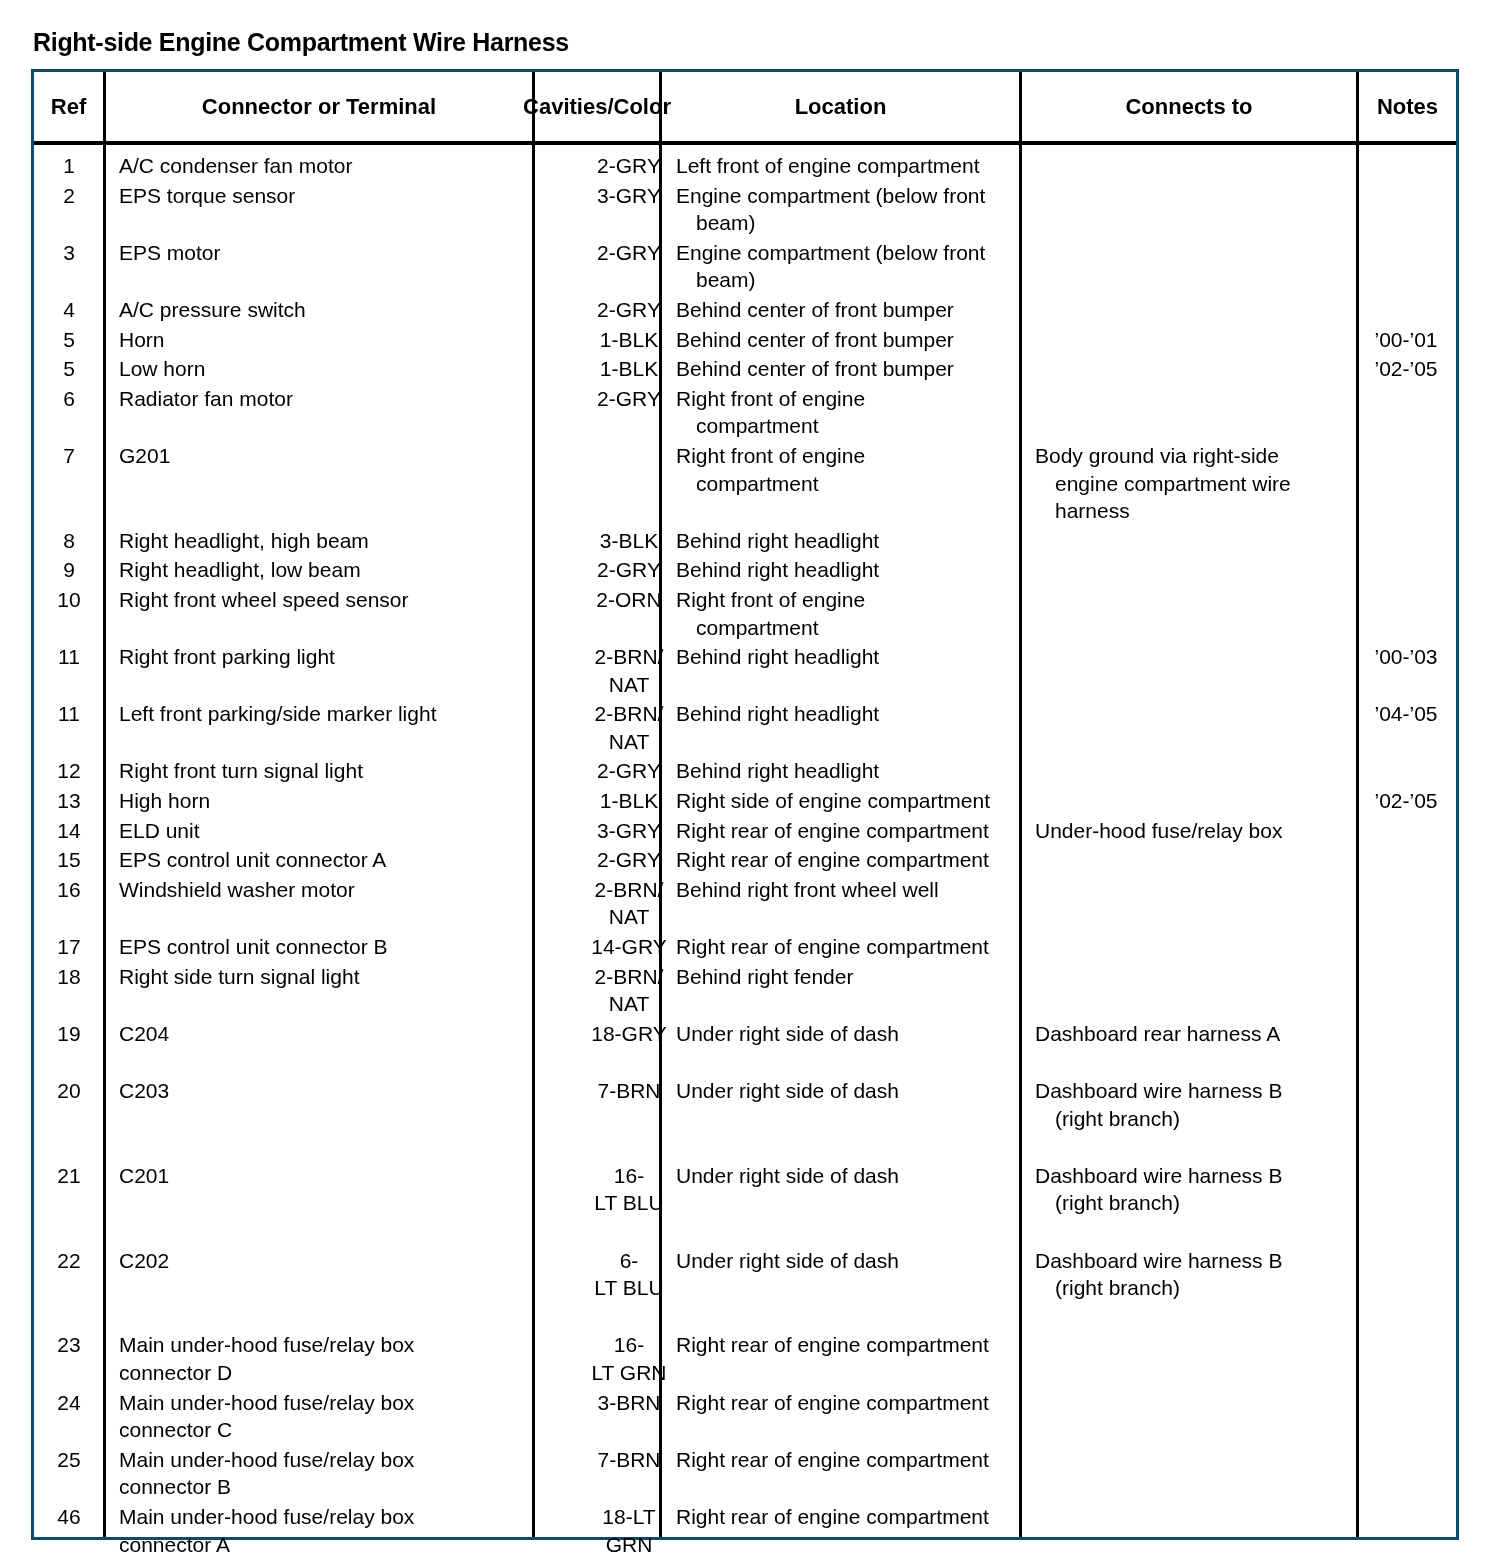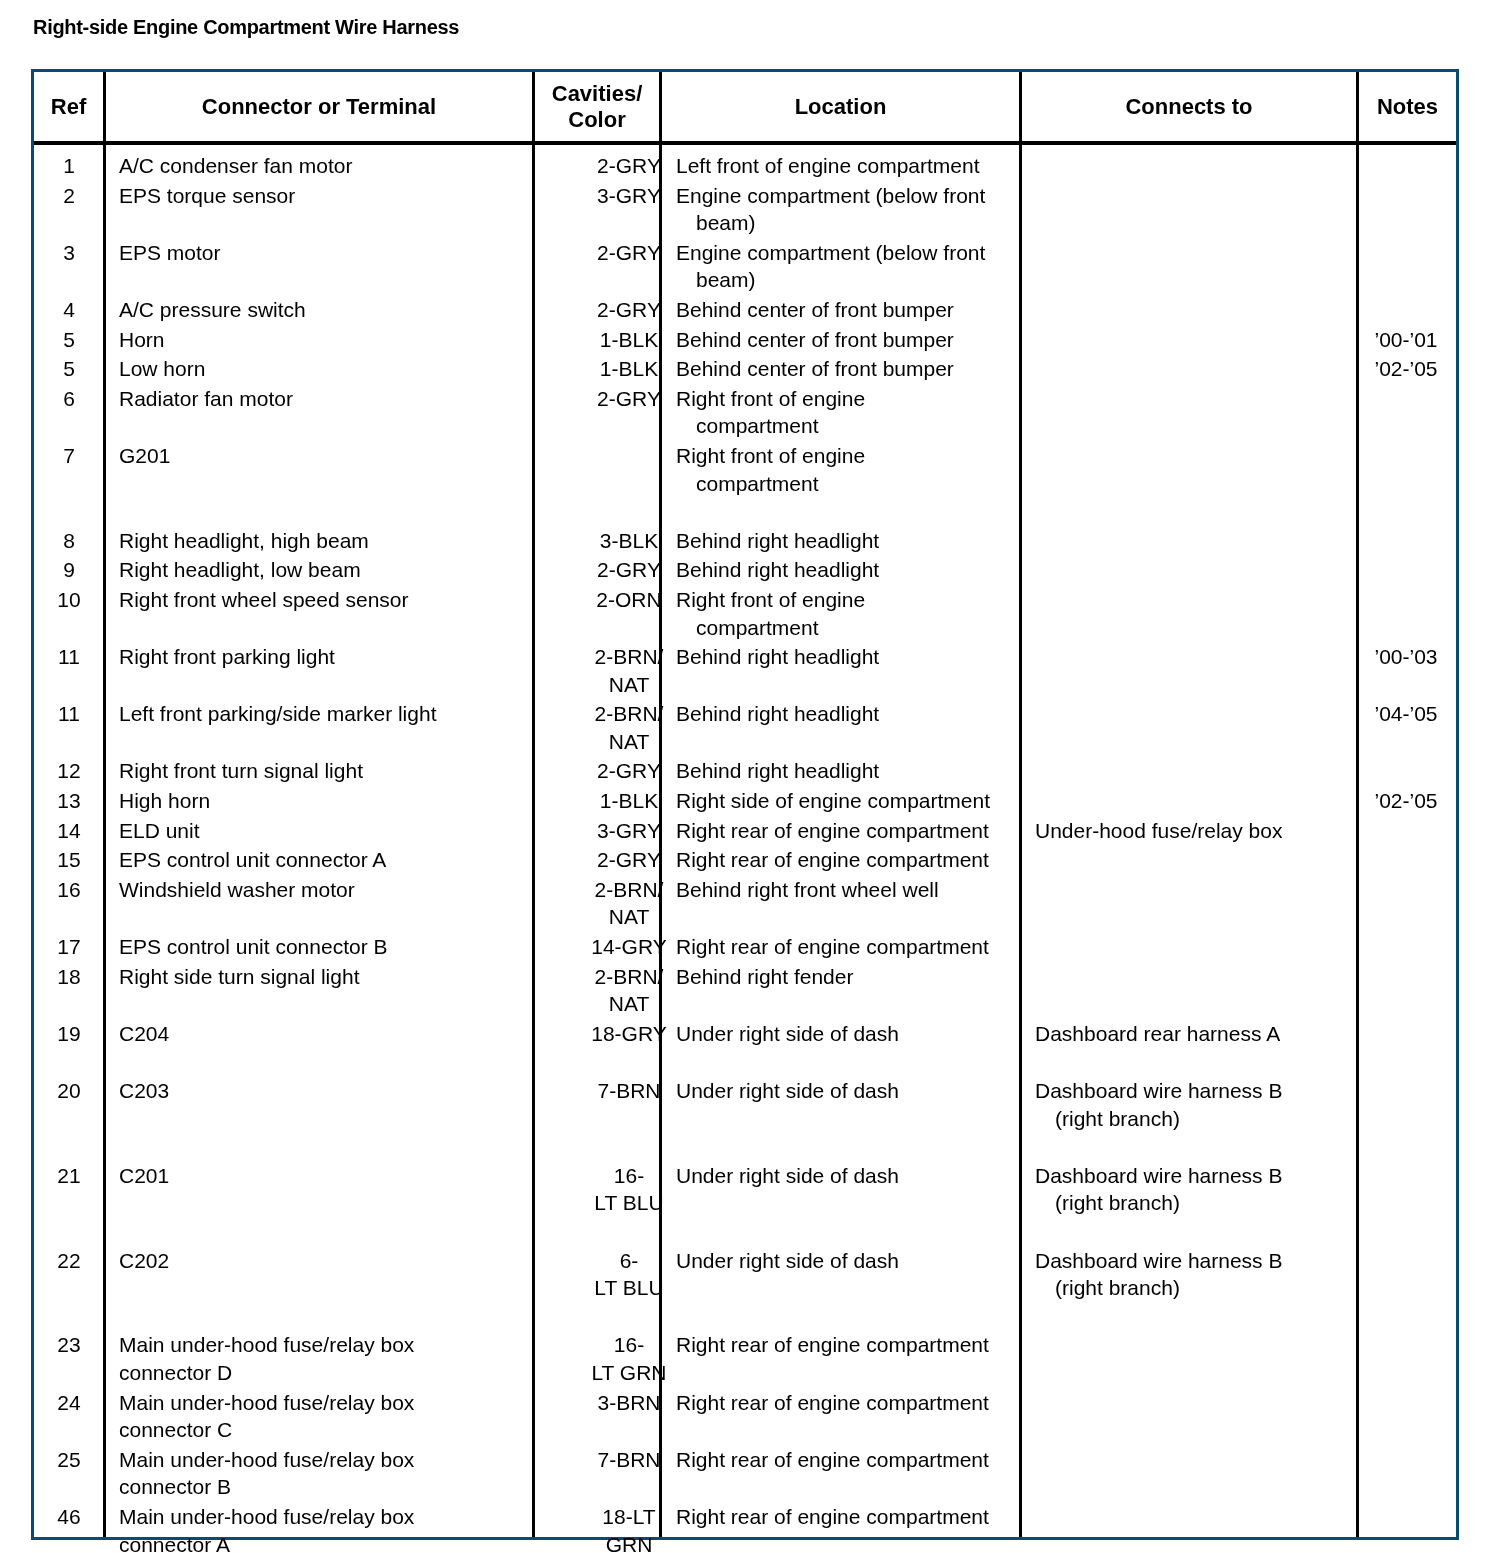--- a/index.html
+++ b/index.html
@@ -1,17 +1,17 @@
 <!DOCTYPE html>
 <html><head>
   <meta charset="utf-8">
   <style>
     html, body { margin: 0; padding: 0; background: #ffffff; }
     body { width: 1504px; height: 1554px; position: relative; font-family: "Liberation Sans", sans-serif; color: #000; }
-    .title { position: absolute; left: 33px; top: 16px; font-size: 20px; font-weight: bold; letter-spacing: -0.3px; margin: 0; }
+    .title { position: absolute; left: 33px; top: 28px; font-size: 25px; font-weight: bold; letter-spacing: -0.3px; margin: 0; }
     .tbl { position: absolute; left: 31px; top: 69px; width: 1428px; border: 3px solid #0c4a6e; box-sizing: border-box; height: 1471px; }
     .vline { position: absolute; top: 0; bottom: 0; width: 3px; background: #000; }
     .hline { position: absolute; left: 0; right: 0; top: 69px; height: 4px; background: #000; }
     .hdr { position: absolute; top: 0; height: 69px; display: flex; align-items: center; justify-content: center; text-align: center; font-weight: bold; font-size: 22px; line-height: 26px; }
     .body { position: absolute; left: 0; right: 0; top: 80px; }
     .row { position: relative; font-size: 21px; line-height: 27.6px; }
     .cell { position: absolute; top: 0; white-space: nowrap; }
     .c-ref { left: 0; width: 70px; text-align: center; }
     .c-conn { left: 85px; }
     .c-cav { left: 502px; width: 120px; text-align: center; margin-left: 33px; }
@@ -29,21 +29,21 @@
 <div class="tbl">
   <div class="vline" style="left:69px"></div>
   <div class="vline" style="left:498px"></div>
   <div class="vline" style="left:625px"></div>
   <div class="vline" style="left:985px"></div>
   <div class="vline" style="left:1322px"></div>
   <div class="hline"></div>
 
   <div class="hdr" style="left:0;width:69px">Ref</div>
   <div class="hdr" style="left:72px;width:426px">Connector or Terminal</div>
-  <div class="hdr" style="left:501px;width:124px;flex-direction:column">
+  <div class="hdr" style="left:501px;width:124px;flex-direction:row">
     <span>Cavities/</span>
     <span>Color</span>
   </div>
   <div class="hdr" style="left:628px;width:357px">Location</div>
   <div class="hdr" style="left:988px;width:334px">Connects to</div>
   <div class="hdr" style="left:1325px;width:97px">Notes</div>
 
   <div class="body" id="tbody">
       <div class="row" style="height: 29.6px;">
         <div class="cell c-ref">
@@ -169,20 +169,25 @@
           <span class="ln">7</span>
         </div>
         <div class="cell c-conn">
           <span class="ln">G201</span>
         </div>
         <div class="cell c-cav"></div>
         <div class="cell c-loc">
           <span class="ln">Right front of engine</span>
           <span class="ln ind">compartment</span>
         </div>
+        <div class="cell c-to">
+          <span class="ln">Body ground via right-side</span>
+          <span class="ln ind">engine compartment wire</span>
+          <span class="ln ind">harness</span>
+        </div>
         <div class="cell c-notes"></div>
       </div>
       <div class="row" style="height: 29.6px;">
         <div class="cell c-ref">
           <span class="ln">8</span>
         </div>
         <div class="cell c-conn">
           <span class="ln">Right headlight, high beam</span>
         </div>
         <div class="cell c-cav">

